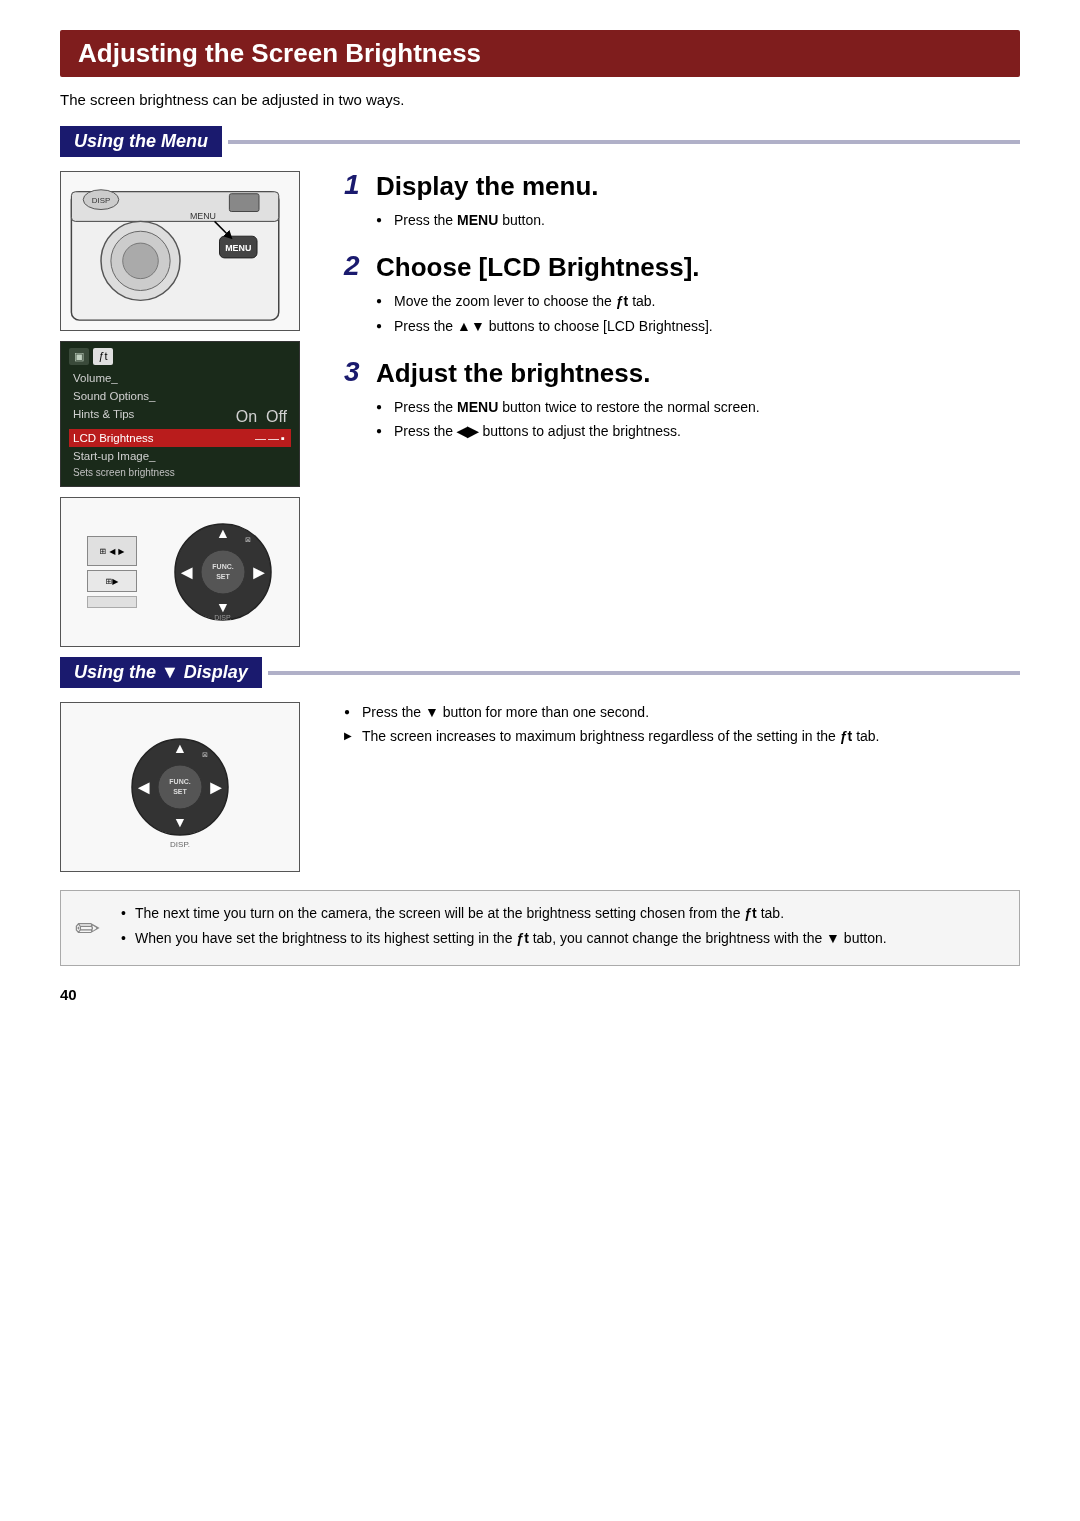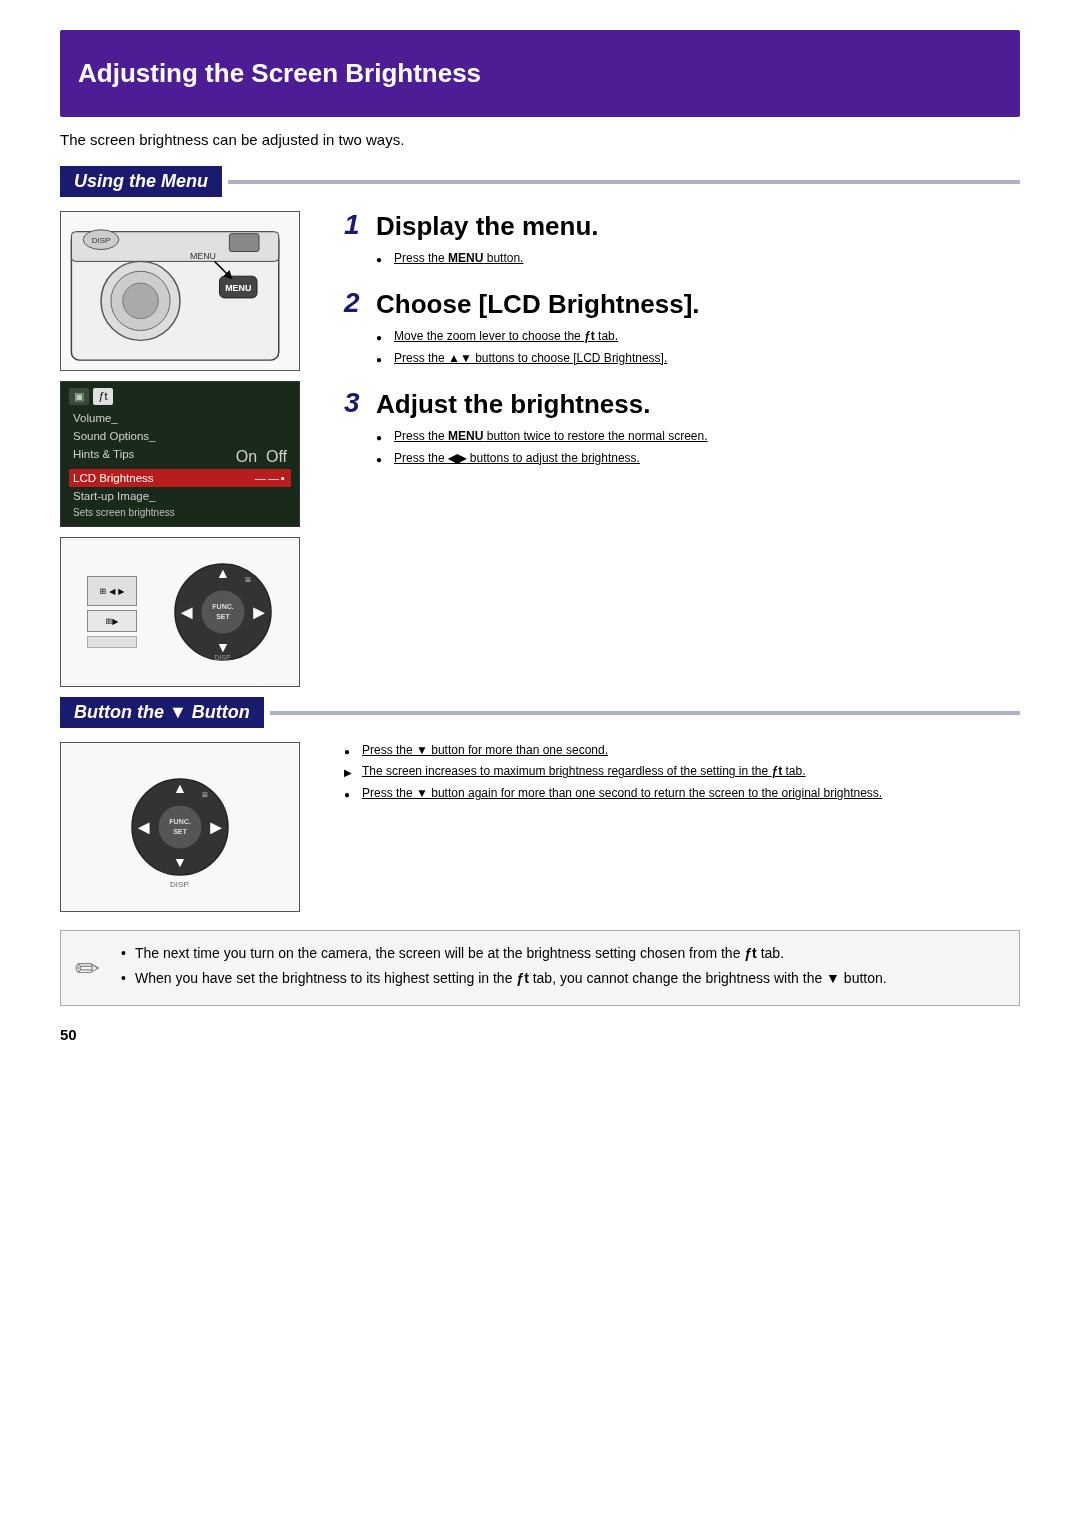--- a/index.html
+++ b/index.html
@@ -7,25 +7,25 @@
       font-family: Arial, Helvetica, sans-serif;
       font-size: 15px;
       background: #fff;
       color: #000;
       width: 1080px;
       min-height: 1521px;
       padding: 30px 60px 40px 60px;
     }
 
     .page-title {
-      background: #4c1d95;
+      background: #7f1d1d;
       color: #fff;
       font-size: 26px;
       font-weight: bold;
-      padding: 28px 18px;
+      padding: 8px 18px;
       margin-bottom: 14px;
       border-radius: 2px;
     }
 
     .intro-text {
       font-size: 15px;
       margin-bottom: 18px;
     }
 
     .section-header {
@@ -194,23 +194,22 @@
 
     .bullet-list {
       list-style: none;
       padding: 0;
     }
 
     .bullet-list li {
       position: relative;
       padding-left: 18px;
       margin-bottom: 4px;
-      font-size: 12px;
+      font-size: 14px;
       line-height: 1.45;
-      text-decoration: underline;
     }
 
     .bullet-list li::before {
       content: "●";
       position: absolute;
       left: 0;
       font-size: 10px;
       top: 3px;
       color: #000;
     }
@@ -441,21 +440,21 @@
           <li>
             Press the <strong>◀▶</strong> buttons to adjust the brightness.
           </li>
         </ul>
       </div>
     </div>
   </div>
 </div>
 
 <div class="section-header">
-  <div class="section-header-title">Button the ▼ Button</div>
+  <div class="section-header-title">Using the ▼ Display</div>
   <div class="section-header-line"></div>
 </div>
 
 <div class="down-btn-section">
 
   <div class="down-btn-left">
     <div class="down-btn-box">
       <div class="dpad-container">
         <svg viewBox="0 0 100 115" xmlns="http://www.w3.org/2000/svg" width="100" height="115">
 
@@ -477,33 +476,30 @@
     </div>
   </div>
 
   <div class="down-btn-right">
     <ul class="bullet-list">
       <li>
         Press the <strong>▼</strong> button for more than one second.
       </li>
       <li class="arrow-item">
         The screen increases to maximum brightness regardless of the setting in the <strong>ƒt</strong> tab.
-      </li>
-      <li>
-        Press the <strong>▼</strong> button again for more than one second to return the screen to the original brightness.
       </li>
     </ul>
   </div>
 </div>
 
 <div class="note-box">
   <div class="note-icon">✏</div>
   <ul class="note-bullet">
     <li>
       The next time you turn on the camera, the screen will be at the brightness setting chosen from the <strong>ƒt</strong> tab.
     </li>
     <li>
       When you have set the brightness to its highest setting in the <strong>ƒt</strong> tab, you cannot change the brightness with the <strong>▼</strong> button.
     </li>
   </ul>
 </div>
 
-<div class="page-number">50</div>
+<div class="page-number">40</div>
 
 </body></html>

